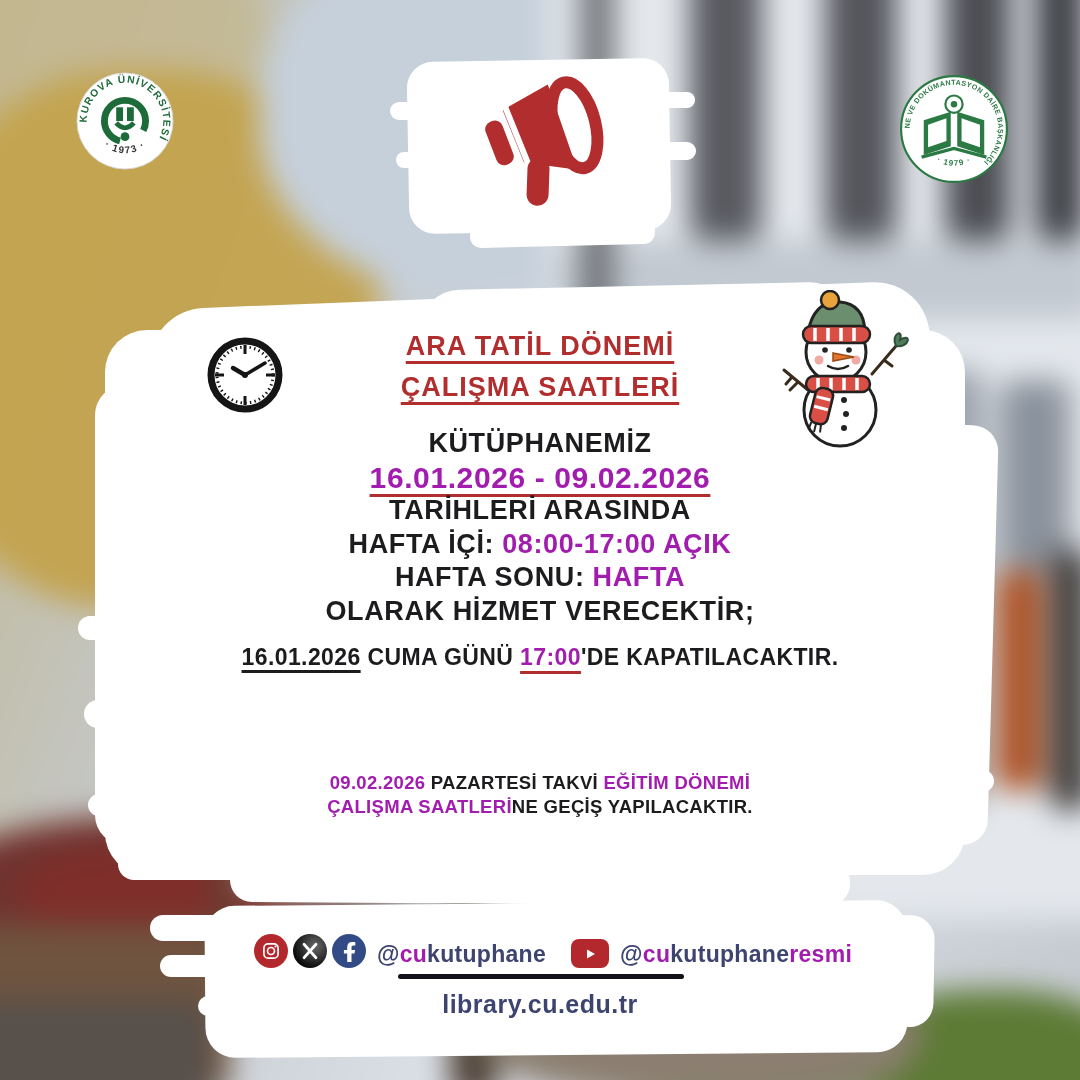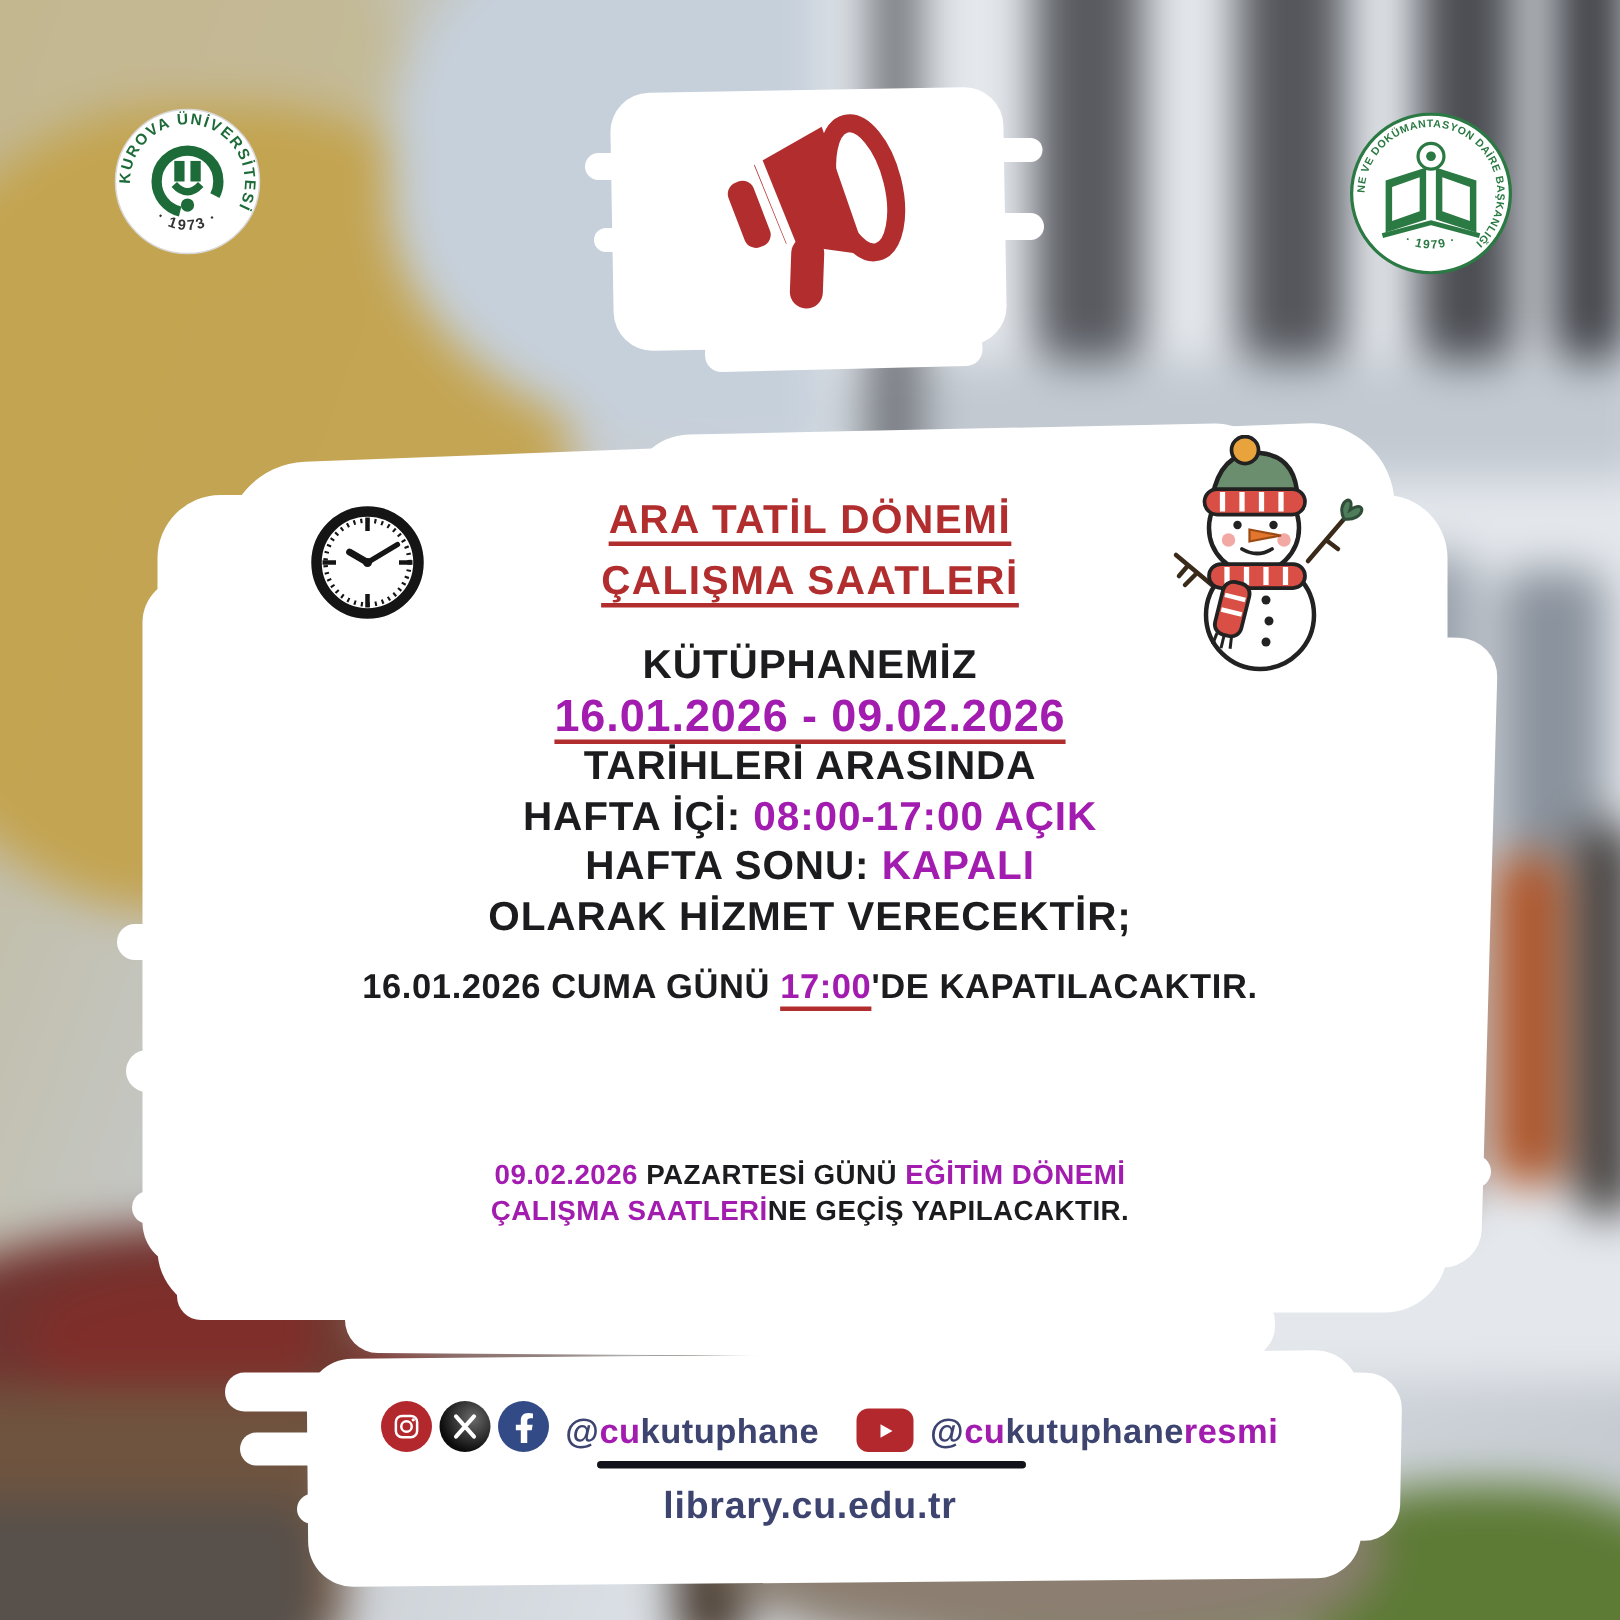--- a/index.html
+++ b/index.html
@@ -68,21 +68,21 @@
   .s-b-l3{left:198px;top:996px;width:64px;height:20px;border-radius:10px;}
   .s-b-r{left:872px;top:915px;width:62px;height:112px;border-radius:24px;transform:rotate(1deg);}
 
   
   .abs{position:absolute;}
   .center-col{left:0;width:1080px;text-align:center;}
   .red{color:#a21caf;}
   .blk{color:#1c1c1e;}
   .navy{color:#3d4470;}
   .u-red{text-decoration:underline;text-decoration-color:#b22d2e;text-decoration-thickness:3px;text-underline-offset:6px;}
-  .u-blk{text-decoration-color:#1c1c1e;text-decoration-thickness:3px;text-underline-offset:5px;margin-top:44px;}
+  .u-blk{text-decoration:underline;text-decoration-color:#1c1c1e;text-decoration-thickness:3px;text-underline-offset:5px;margin-top:44px;}
   .title{top:326px;font-size:27px;font-weight:700;letter-spacing:1px;line-height:41px;color:#b22d2e;}
   .sched{top:427px;font-size:27px;font-weight:700;letter-spacing:.6px;line-height:33.5px;color:#1c1c1e;}
   .sched .dates{font-size:30px;}
   .closing{top:644px;font-size:23px;font-weight:700;letter-spacing:.4px;color:#1c1c1e;}
   .note{font-size:18.5px;font-weight:700;letter-spacing:.3px;line-height:24px;color:#1c1c1e;}
   .note1{top:704px;} .note2{top:771px;}
   .social{top:934px;left:16px;width:1080px;display:flex;justify-content:center;align-items:flex-end;gap:5px;}
   .handle{font-size:23px;font-weight:700;letter-spacing:.3px;margin:0 6px;}
   .sicon{width:34px;height:34px;border-radius:50%;display:flex;align-items:center;justify-content:center;flex:0 0 auto;}
   .ig{background:#b3282d;} .fb{background:#324b87;}
@@ -276,31 +276,31 @@
   <div class="abs center-col title">
     <div><span class="u-red">ARA TATİL DÖNEMİ</span></div>
     <div><span class="u-red">ÇALIŞMA SAATLERİ</span></div>
   </div>
 
   <div class="abs center-col sched">
     <div>KÜTÜPHANEMİZ</div>
     <div class="dates"><span class="red u-red">16.01.2026 - 09.02.2026</span></div>
     <div>TARİHLERİ ARASINDA</div>
     <div><span class="blk">HAFTA İÇİ: </span><span class="red">08:00-17:00 AÇIK</span></div>
-    <div><span class="blk">HAFTA SONU: </span><span class="red">KAPALI</span></div>
+    <div><span class="blk">HAFTA SONU: </span><span class="red">HAFTA</span></div>
     <div>OLARAK HİZMET VERECEKTİR;</div>
   </div>
 
   <div class="abs center-col closing">
     <span class="u-blk">16.01.2026</span><span> CUMA GÜNÜ </span><span class="red u-red">17:00</span><span>'DE KAPATILACAKTIR.</span>
   </div>
 
 
   <div class="abs center-col note note2">
-    <div><span class="red">09.02.2026</span><span> PAZARTESİ GÜNÜ </span><span class="red">EĞİTİM DÖNEMİ</span></div>
+    <div><span class="red">09.02.2026</span><span> PAZARTESİ TAKVİ </span><span class="red">EĞİTİM DÖNEMİ</span></div>
     <div><span class="red">ÇALIŞMA SAATLERİ</span><span>NE GEÇİŞ YAPILACAKTIR.</span></div>
   </div>
 
   <div class="abs social">
     <span class="sicon ig">
       <svg width="20" height="20" viewBox="0 0 24 24" fill="none" stroke="#ffffff" stroke-width="2">
         <rect x="3.5" y="3.5" width="17" height="17" rx="5"></rect>
           <circle cx="12" cy="12" r="4.2"></circle>
           <circle cx="17.4" cy="6.6" r="1.3" fill="#ffffff" stroke="none"></circle>
       </svg>

